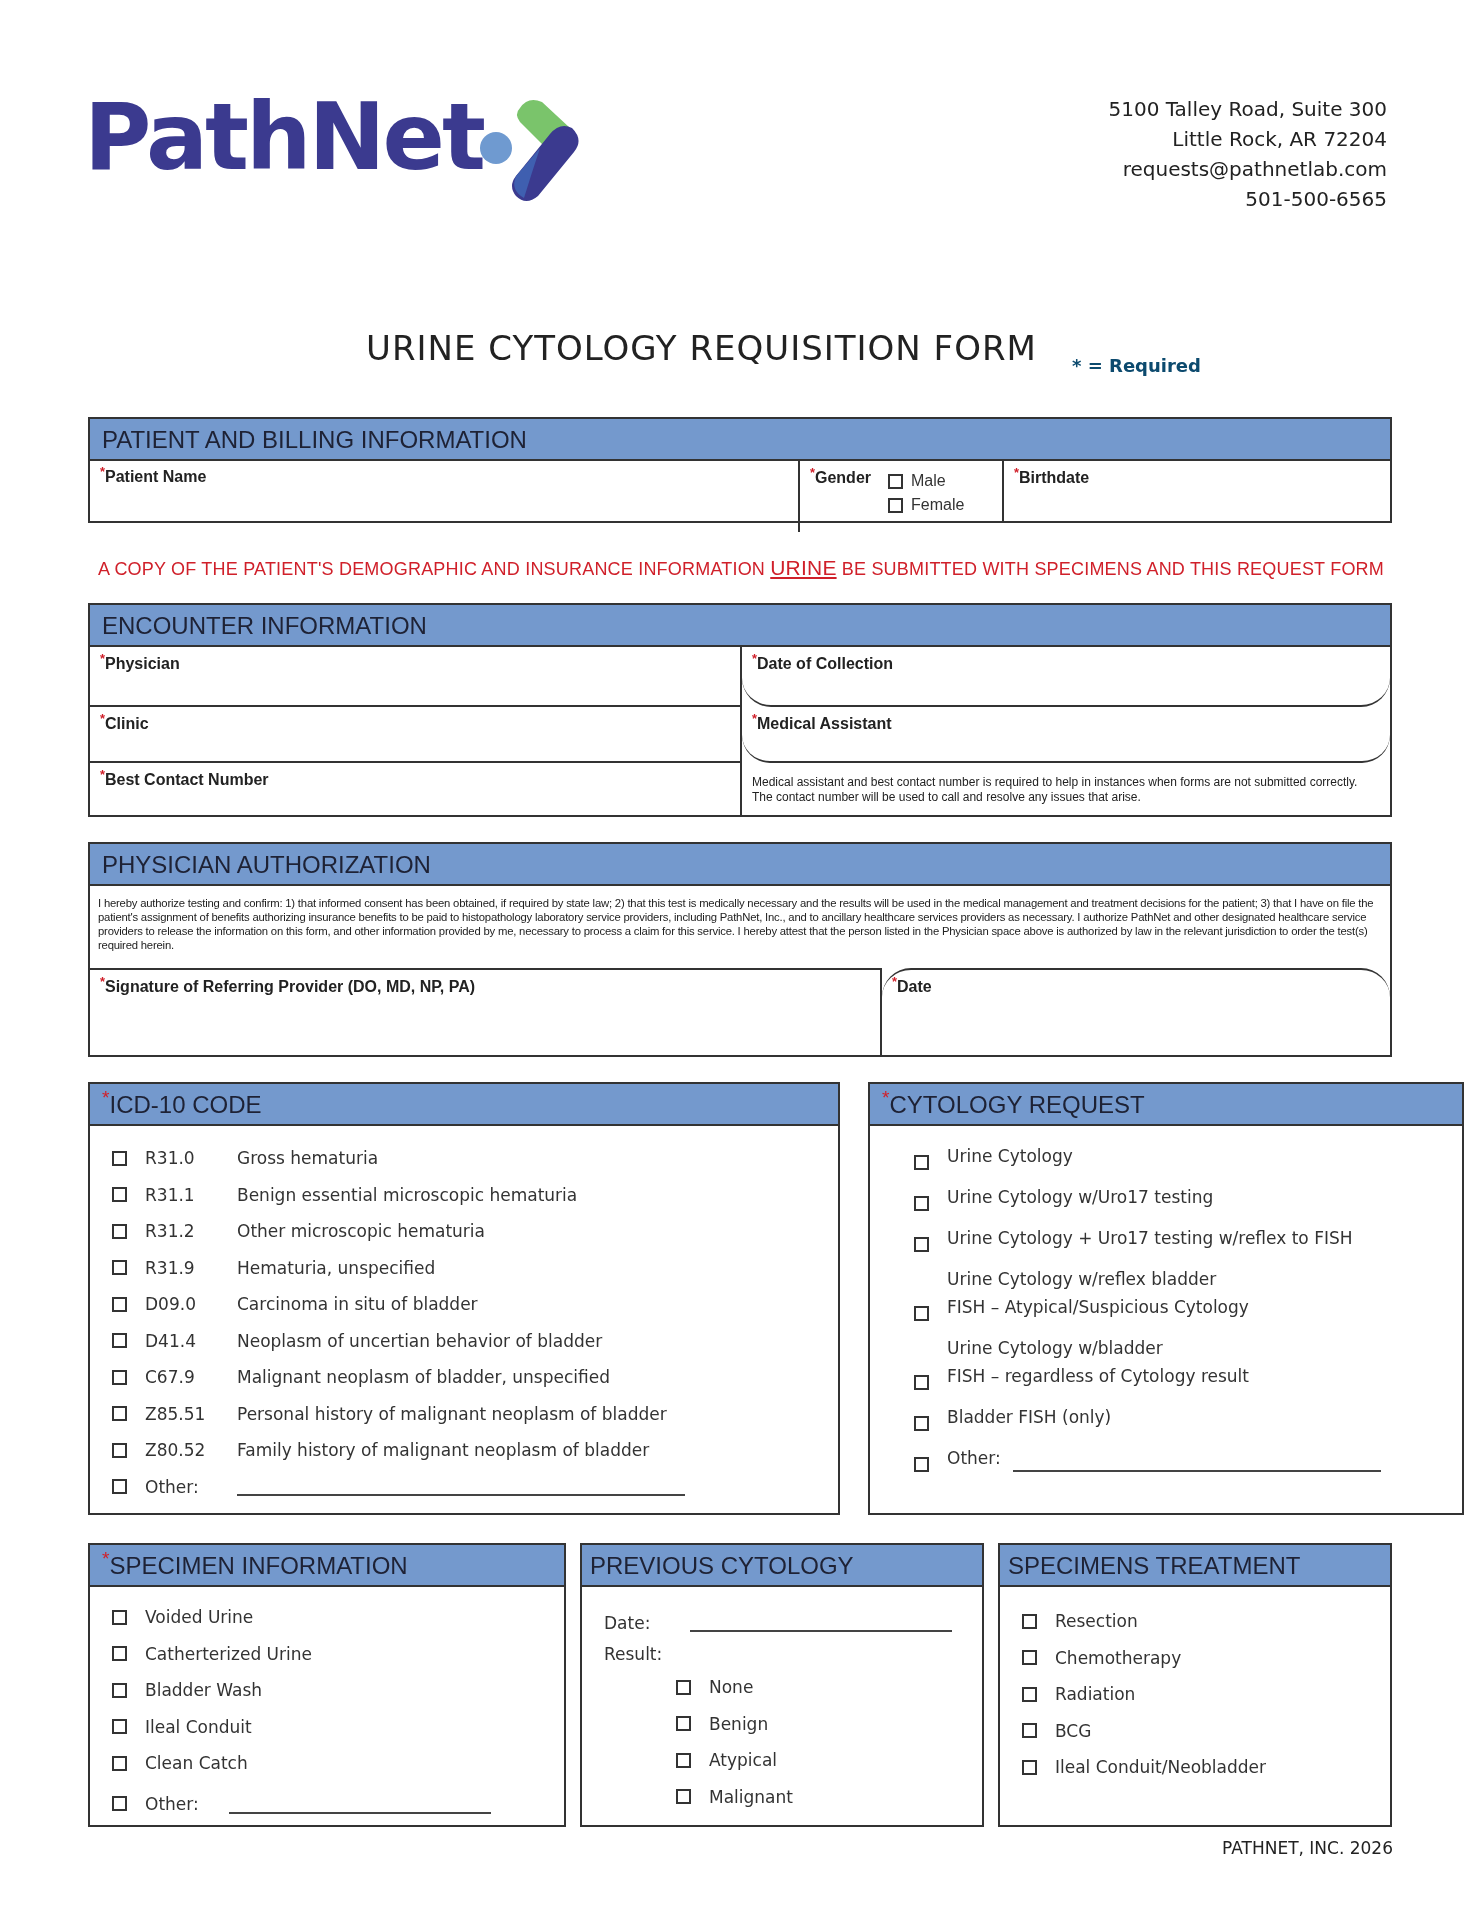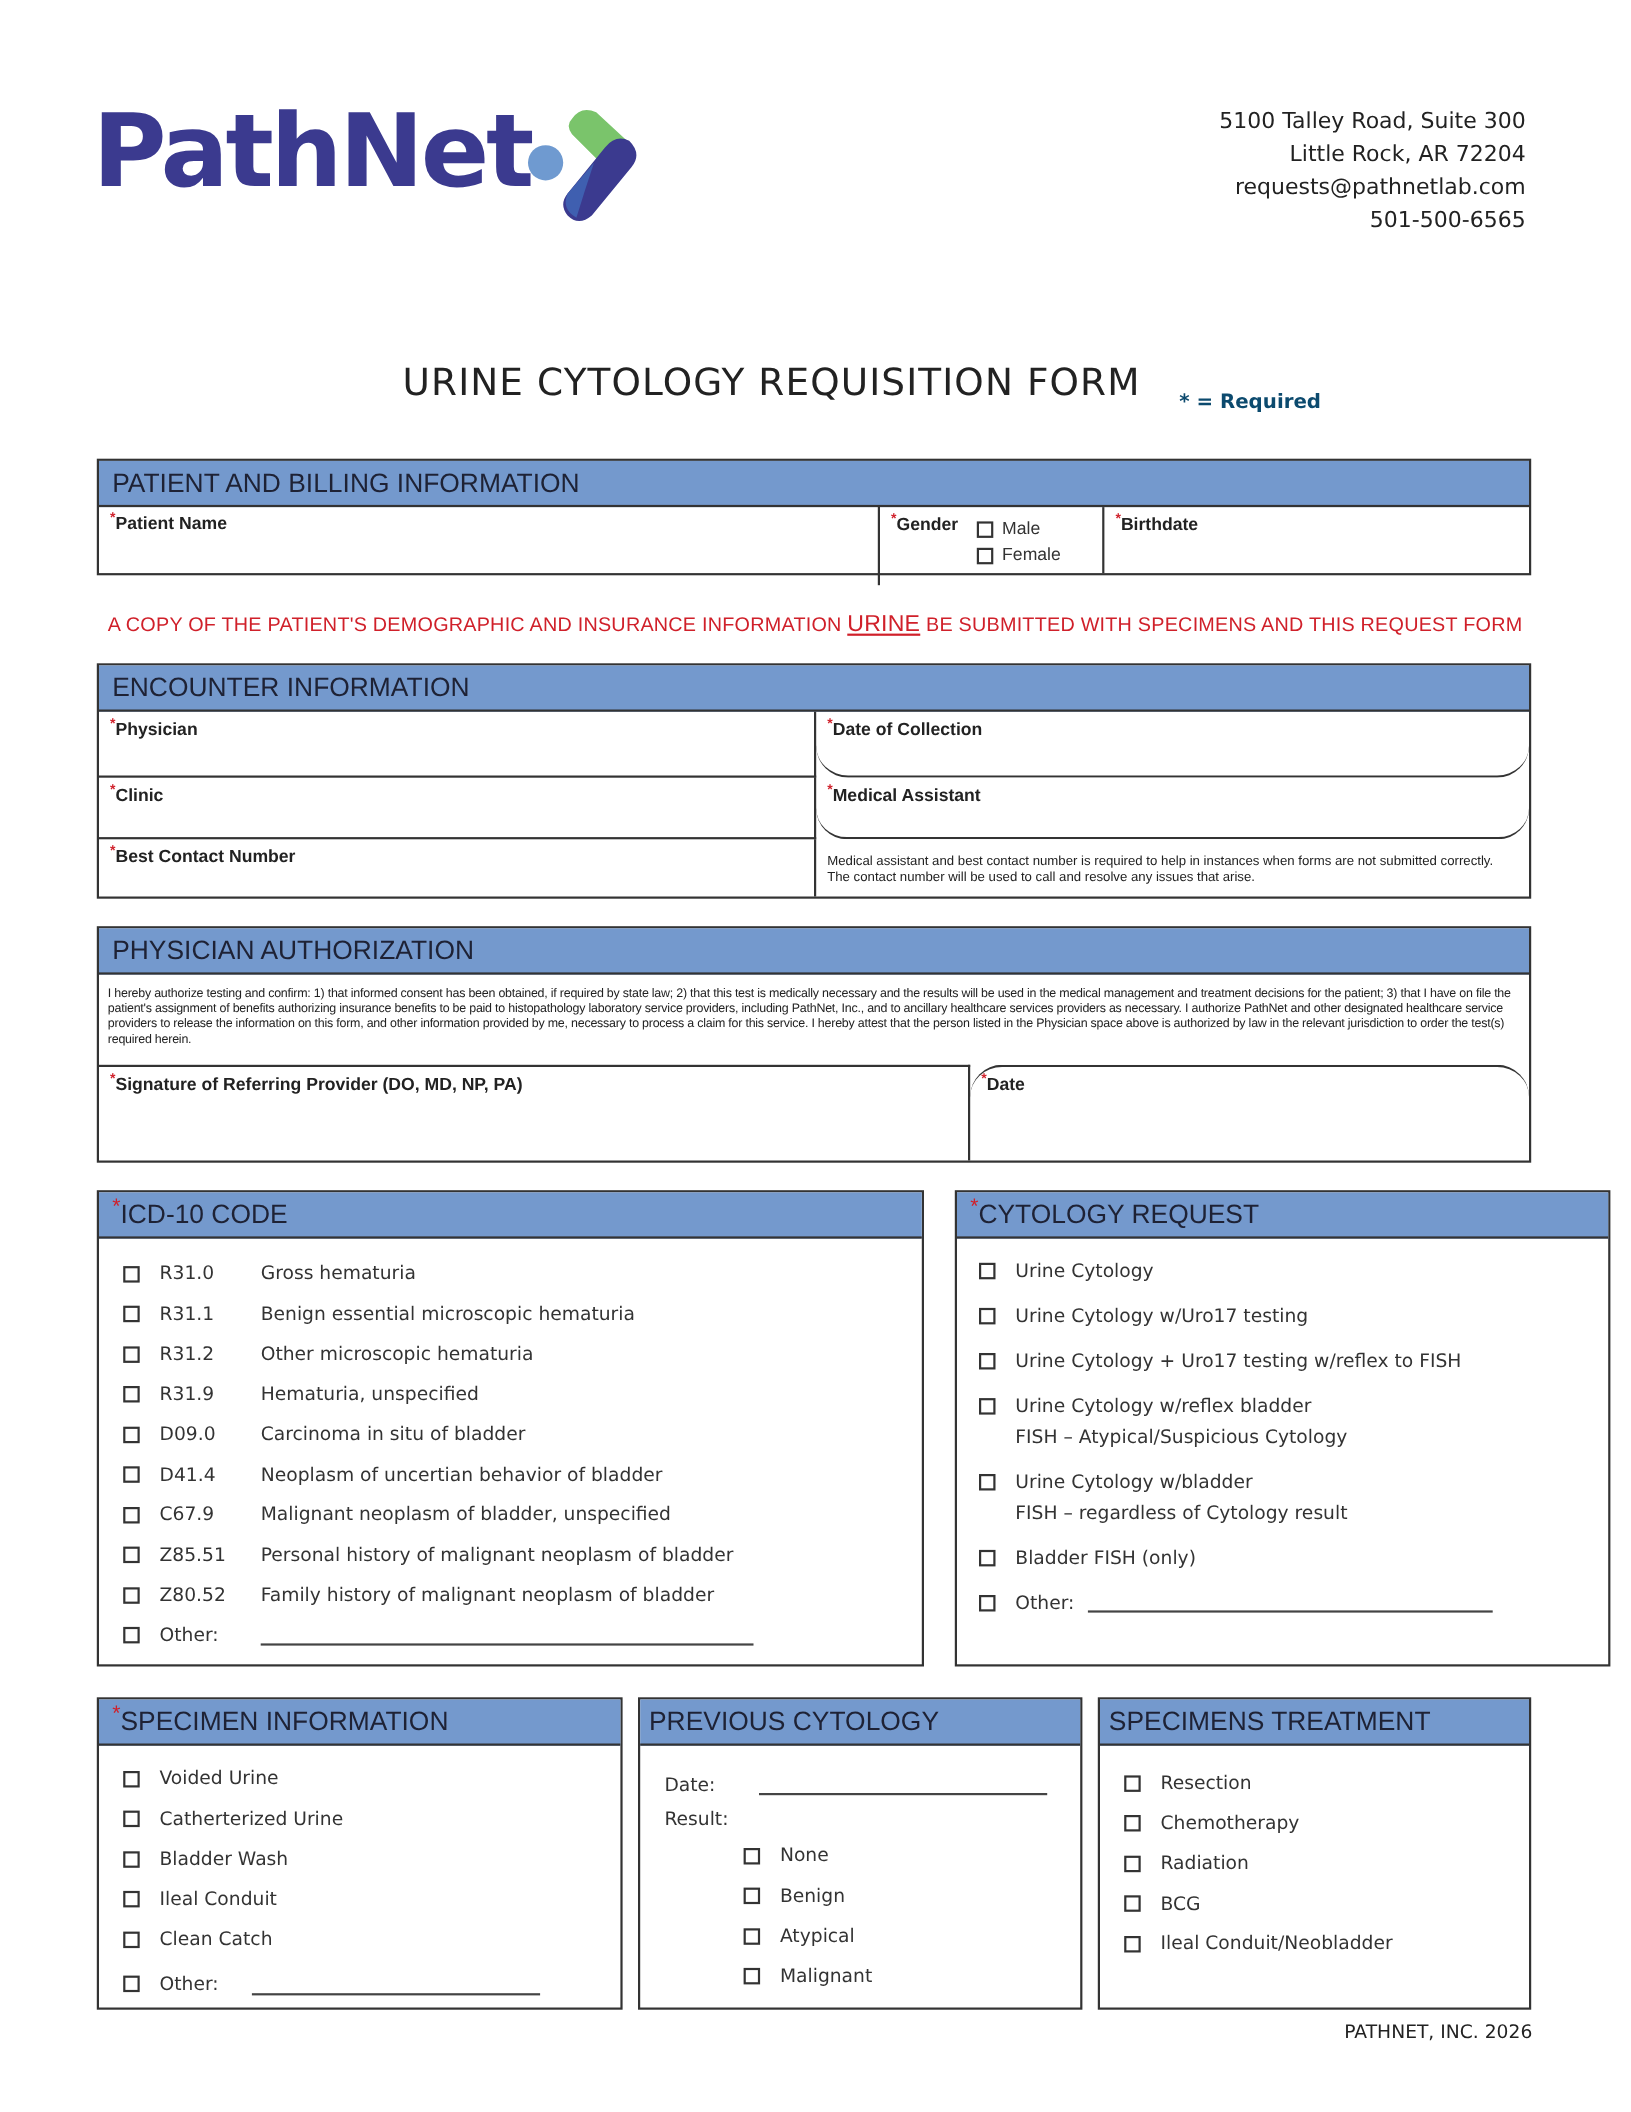--- a/index.html
+++ b/index.html
@@ -46,21 +46,21 @@
   .auth-text { position: absolute; left: 8px; top: 52px; right: 12px; font-size: 11.3px; line-height: 14px; color: #222; font-family: "Liberation Sans", sans-serif; letter-spacing: -0.2px; }
 
   
   #icd { left: 88px; top: 1082px; width: 752px; height: 433px; }
   #cyto { left: 868px; top: 1082px; width: 596px; height: 433px; }
   .list { position: absolute; left: 22px; top: 56px; right: 10px; font-family: "DejaVu Sans", sans-serif; font-size: 17px; color: #333; }
   .icd-row { height: 36.5px; display: flex; align-items: center; }
   .icd-row .code { width: 92px; margin-left: 18px; }
   .other-line { display: inline-block; border-bottom: 2px solid #444; height: 18px; }
 
-  .cy-row { display: flex; align-items: flex-start; margin-bottom: 13px; line-height: 28px; }
+  .cy-row { display: flex; align-items: flex-end; margin-bottom: 13px; line-height: 28px; margin-left: 24px; }
   .cy-row .chk { margin-top: 6px; margin-right: 18px; flex: none; }
 
   
   #specimen { left: 88px; top: 1543px; width: 478px; height: 284px; }
   #prevcyto { left: 580px; top: 1543px; width: 404px; height: 284px; }
   #prevtreat { left: 998px; top: 1543px; width: 394px; height: 284px; }
   .b-row { display: flex; align-items: center; height: 36.5px; font-size: 17px; color: #333; }
   .b-row .chk { margin-right: 18px; }
 
   .footer { right: 90px; top: 1838px; font-size: 17px; color: #222; }

